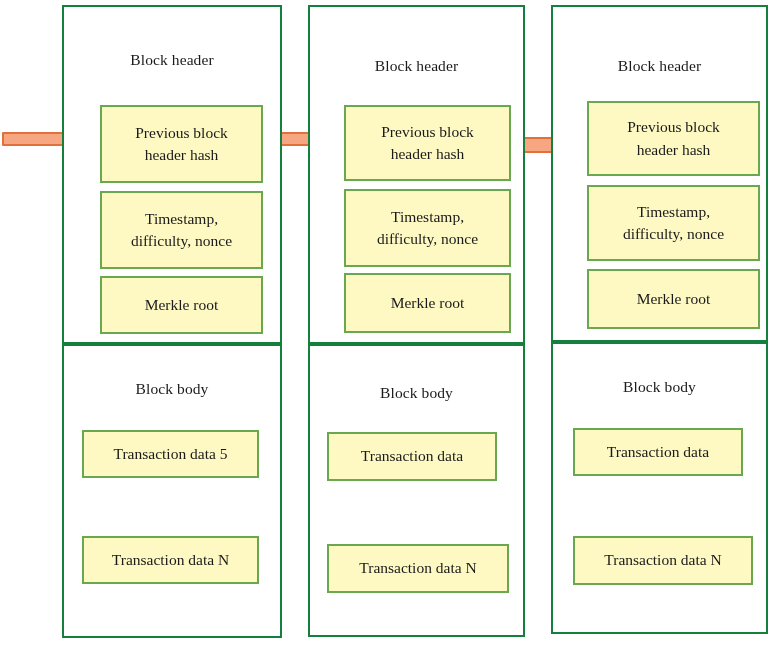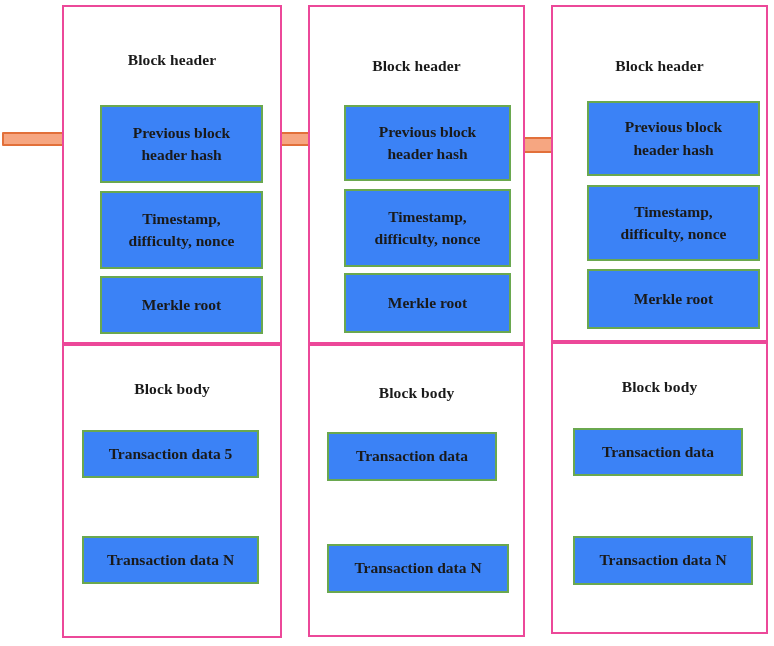--- a/index.html
+++ b/index.html
@@ -23,42 +23,41 @@
     height: 646px;
   }
 
   
   .block {
     position: absolute;
   }
 
   .section {
     position: absolute;
-    border: 2px solid #ec4899;
+    border: 2px solid #15803d;
     background: #ffffff;
     box-sizing: border-box;
-    font-weight: bold;
   }
 
   .section-title {
     position: absolute;
     left: 0;
     width: 100%;
     text-align: center;
     font-size: 15.5px;
     line-height: 1.2;
     letter-spacing: .1px;
     color: #1a1a1a;
   }
 
   
   .field {
     position: absolute;
     border: 2px solid #6aa84f;
-    background: #3b82f6;
+    background: #fef9c3;
     box-sizing: border-box;
     display: flex;
     align-items: center;
     justify-content: center;
     text-align: center;
   }
   .field-label {
     font-size: 15.5px;
     line-height: 1.45;
     color: #1a1a1a;

